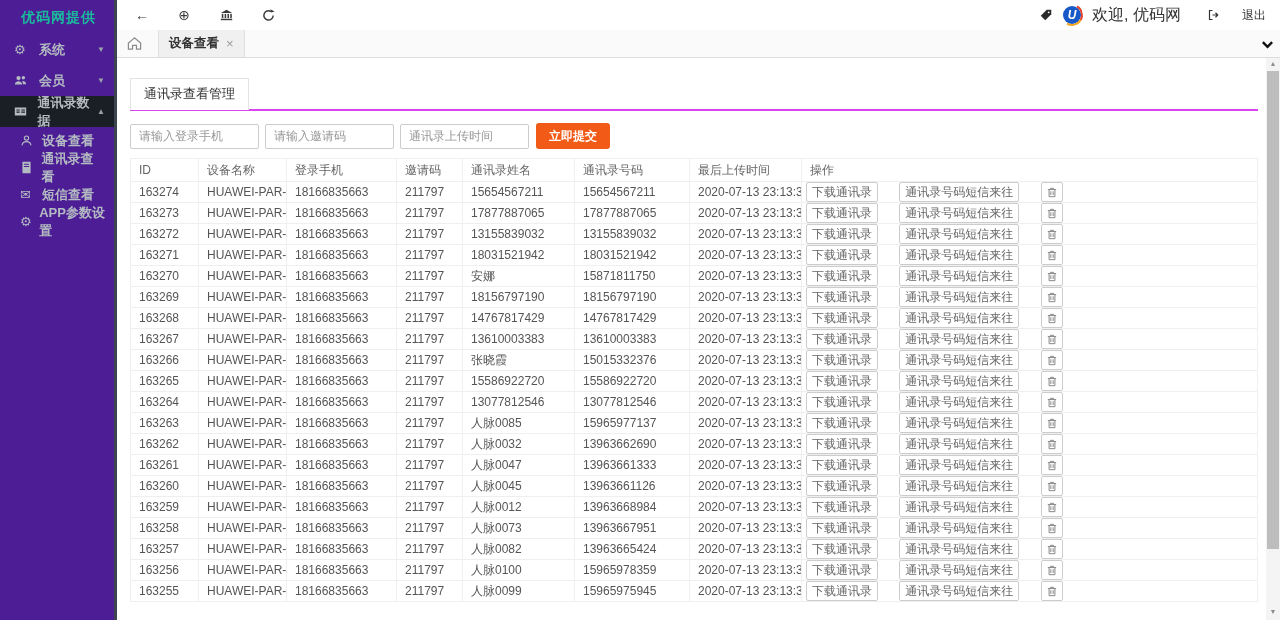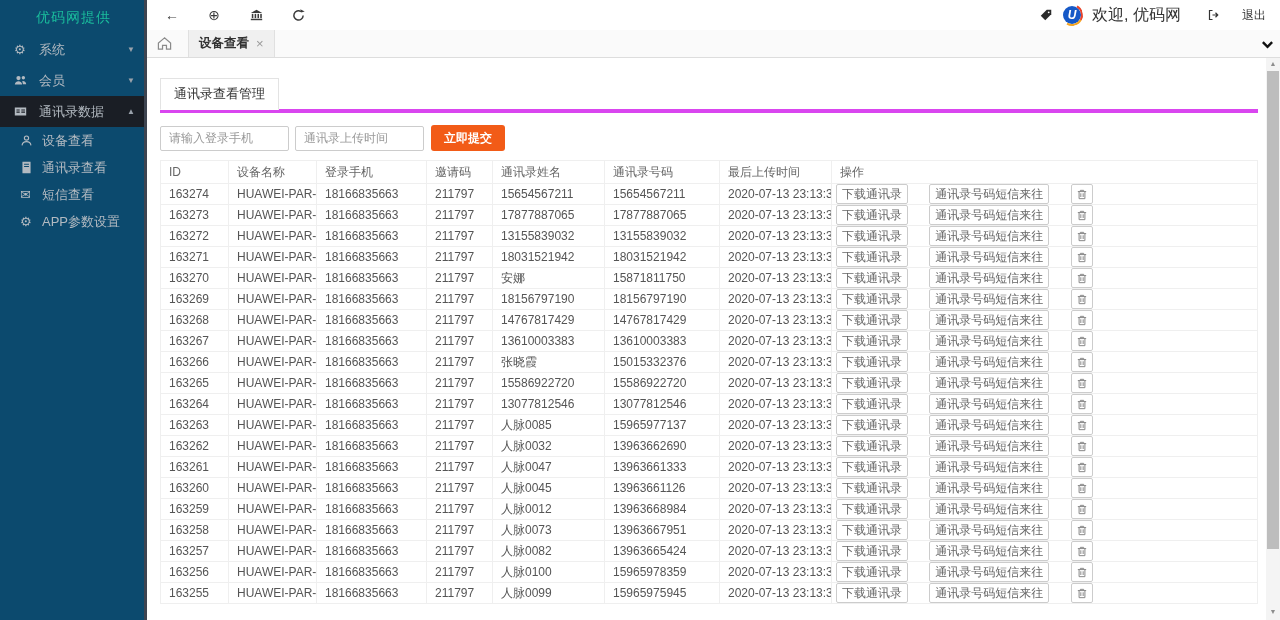--- a/index.html
+++ b/index.html
@@ -1,21 +1,21 @@
 <!DOCTYPE html>
 <html><head>
 <meta charset="utf-8">
 <style>
   * { box-sizing: border-box; margin: 0; padding: 0; }
   html,body { width:1280px; height:620px; overflow:hidden;
     font-family:"Liberation Sans","DejaVu Sans",sans-serif; background:#fff; }
   .app { display:flex; width:1280px; height:620px; }
 
   
-  .sidebar { width:147px; background:#0c4a6e; color:#b3bac1; flex-shrink:0; position:relative; }
+  .sidebar { width:117px; background:#4c1d95; color:#b3bac1; flex-shrink:0; position:relative;font-weight:bold; }
   .sidebar::after { content:''; position:absolute; right:0; top:0; width:3px; height:100%; background:#3d4450; }
   .logo { height:34px; line-height:34px; text-align:center; color:#1abc9c; font-size:14px; letter-spacing:1px; }
   .nav-item { height:31px; display:flex; align-items:center; padding:0 12px 0 14px; font-size:13px; cursor:pointer; }
   .nav-item.active { background:#1a1e25; }
   .nv-ic { width:20px; margin-right:5px; font-size:13px; display:inline-flex; align-items:center; color:#b3bac1; }
   .nv-ic svg { width:13px; height:13px; }
   .caret { margin-left:auto; font-size:8px; color:#9aa2ab; }
   .subnav .nav-item { height:27px; padding-left:20px; }
   .subnav .nv-ic { width:17px; }
 
@@ -42,21 +42,21 @@
   .home-ic svg { width:15px; height:15px; }
   .tab { height:27px; display:flex; align-items:center; background:#f0f0f0;
     border-left:1px solid #e0e0e0; border-right:1px solid #e0e0e0; padding:0 10px; margin-left:16px;
     font-size:12.5px; color:#333; font-weight:bold; gap:7px; cursor:pointer; }
   .tab-close { color:#9a9a9a; font-weight:normal; font-size:13px; cursor:pointer; }
   .tabbar-chevron { position:absolute; right:6px; top:7px; color:#111; cursor:pointer; }
   .tabbar-chevron svg { width:13px; height:13px; }
 
   .content { flex:1; padding:20px 22px 0 13px; background:#fff; }
 
-  .panel-tabs { border-bottom:4px solid #d946ef; }
+  .panel-tabs { border-bottom:2px solid #d946ef; }
   .panel-tab { display:inline-block; padding:6px 13px 6px 13px; border:1px solid #e3e3e3; border-bottom:1px solid #fff;
     margin-bottom:-1px; font-size:13px; color:#333; background:#fff; cursor:pointer; }
 
   .search-row { margin:12px 0 9px; display:flex; align-items:center; }
   .search-input { width:129px; height:25px; border:1px solid #ccc; border-radius:2px; padding:0 8px;
     font-size:12px; color:#333; margin-right:6px; outline:none; font-family:inherit; }
   .search-input::placeholder { color:#999; }
   .submit-btn { height:26px; background:#f25b17; color:#fff; border:none; border-radius:3px;
     padding:0 13px; font-size:12px; cursor:pointer; margin-left:1px; font-family:inherit;font-weight:bold; }
 
@@ -198,20 +198,21 @@
       </span>
     </div>
 
     <div class="content">
       <div class="panel-tabs">
         <span class="panel-tab">通讯录查看管理</span>
       </div>
 
       <div class="search-row">
         <input class="search-input" type="text" placeholder="请输入登录手机" style="">
+        <input class="search-input" type="text" placeholder="请输入邀请码" style="">
         <input class="search-input" type="text" placeholder="通讯录上传时间" style="">
         <button class="submit-btn">立即提交</button>
       </div>
 
       <table class="data-table">
         <colgroup>
           <col style="width:68px">
             <col style="width:88px">
             <col style="width:110px">
             <col style="width:66px">

